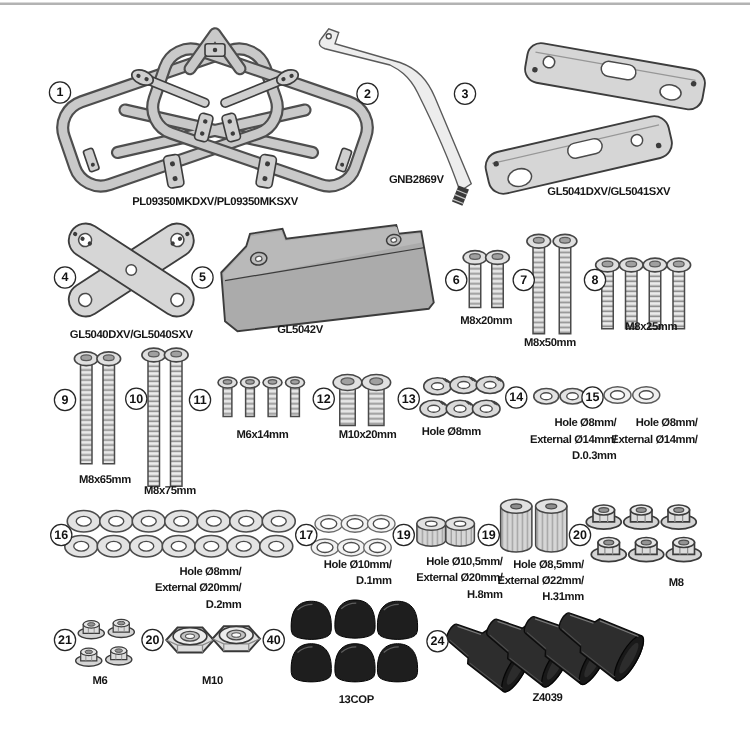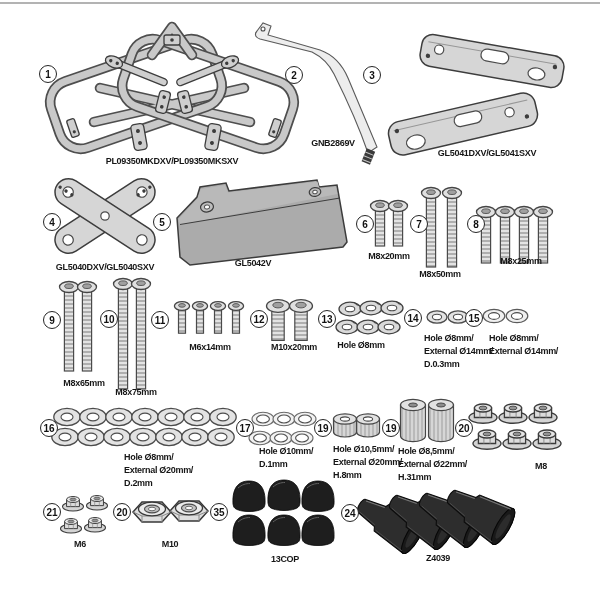--- a/index.html
+++ b/index.html
@@ -19,21 +19,21 @@
     font-size:10px; font-weight:bold;
     display:flex; align-items:center; justify-content:center;
     transform:translate(-50%,-50%);
     z-index:5;
   }
   .cap {
     position:absolute; font-weight:bold; font-size:9px;
     letter-spacing:-0.3px; color:#161616; white-space:nowrap; z-index:4;
   }
   .cap.center { transform:translate(-50%,-50%); }
-  .cap.block span { display:block; line-height:12.8px; }
+  .cap.block span { display:block; line-height:12.8px;text-align:right; }
   
   .tube-o { fill:none; stroke:#4e4e4e; stroke-width:10.5; stroke-linecap:round; stroke-linejoin:round; }
   .tube-i { fill:none; stroke:#c9c9c9; stroke-width:7;   stroke-linecap:round; stroke-linejoin:round; }
   .plate  { fill:#cfcfcf; stroke:#3d3d3d; stroke-width:1.3; }
   .plate2 { fill:#d6d6d6; stroke:#3d3d3d; stroke-width:1.5; }
   .holeW  { fill:#ffffff; stroke:#4a4a4a; stroke-width:1.2; }
   .dot    { fill:#3c3c3c; }
   .ridge  { fill:none; stroke:#979797; stroke-width:1; }
   .shaft  { fill:url(#thr); stroke:#4a4a4a; stroke-width:1.2; }
   .bhead  { fill:#e0e0e0; stroke:#464646; stroke-width:1.3; }
@@ -460,28 +460,28 @@
 <div class="badge" style="left:327px;top:319px">13</div>
 <div class="badge" style="left:413px;top:318px">14</div>
 <div class="badge" style="left:474px;top:318px">15</div>
 <div class="badge" style="left:49px;top:428px">16</div>
 <div class="badge" style="left:245px;top:428px">17</div>
 <div class="badge" style="left:323px;top:428px">19</div>
 <div class="badge" style="left:391px;top:428px">19</div>
 <div class="badge" style="left:464px;top:428px">20</div>
 <div class="badge" style="left:52px;top:512px">21</div>
 <div class="badge" style="left:122px;top:512px">20</div>
-<div class="badge" style="left:219px;top:512px">35</div>
+<div class="badge" style="left:219px;top:512px">40</div>
 <div class="badge" style="left:350px;top:513px">24</div>
 
 <div class="cap center" style="left:172px;top:161px">PL09350MKDXV/PL09350MKSXV</div>
 <div class="cap center" style="left:333px;top:143px">GNB2869V</div>
 <div class="cap center" style="left:487px;top:153px">GL5041DXV/GL5041SXV</div>
 <div class="cap center" style="left:105px;top:267px">GL5040DXV/GL5040SXV</div>
-<div class="cap center" style="left:253px;top:263px">GL5042V</div>
+<div class="cap center" style="left:240px;top:263px">GL5042V</div>
 <div class="cap center" style="left:389px;top:256px">M8x20mm</div>
 <div class="cap center" style="left:440px;top:274px">M8x50mm</div>
 <div class="cap center" style="left:521px;top:261px">M8x25mm</div>
 <div class="cap center" style="left:84px;top:383px">M8x65mm</div>
 <div class="cap center" style="left:136px;top:392px">M8x75mm</div>
 <div class="cap center" style="left:210px;top:347px">M6x14mm</div>
 <div class="cap center" style="left:294px;top:347px">M10x20mm</div>
 <div class="cap center" style="left:361px;top:345px">Hole Ø8mm</div>
 <div class="cap block" style="left:424px;top:332px">
   <span>Hole Ø8mm/</span>

